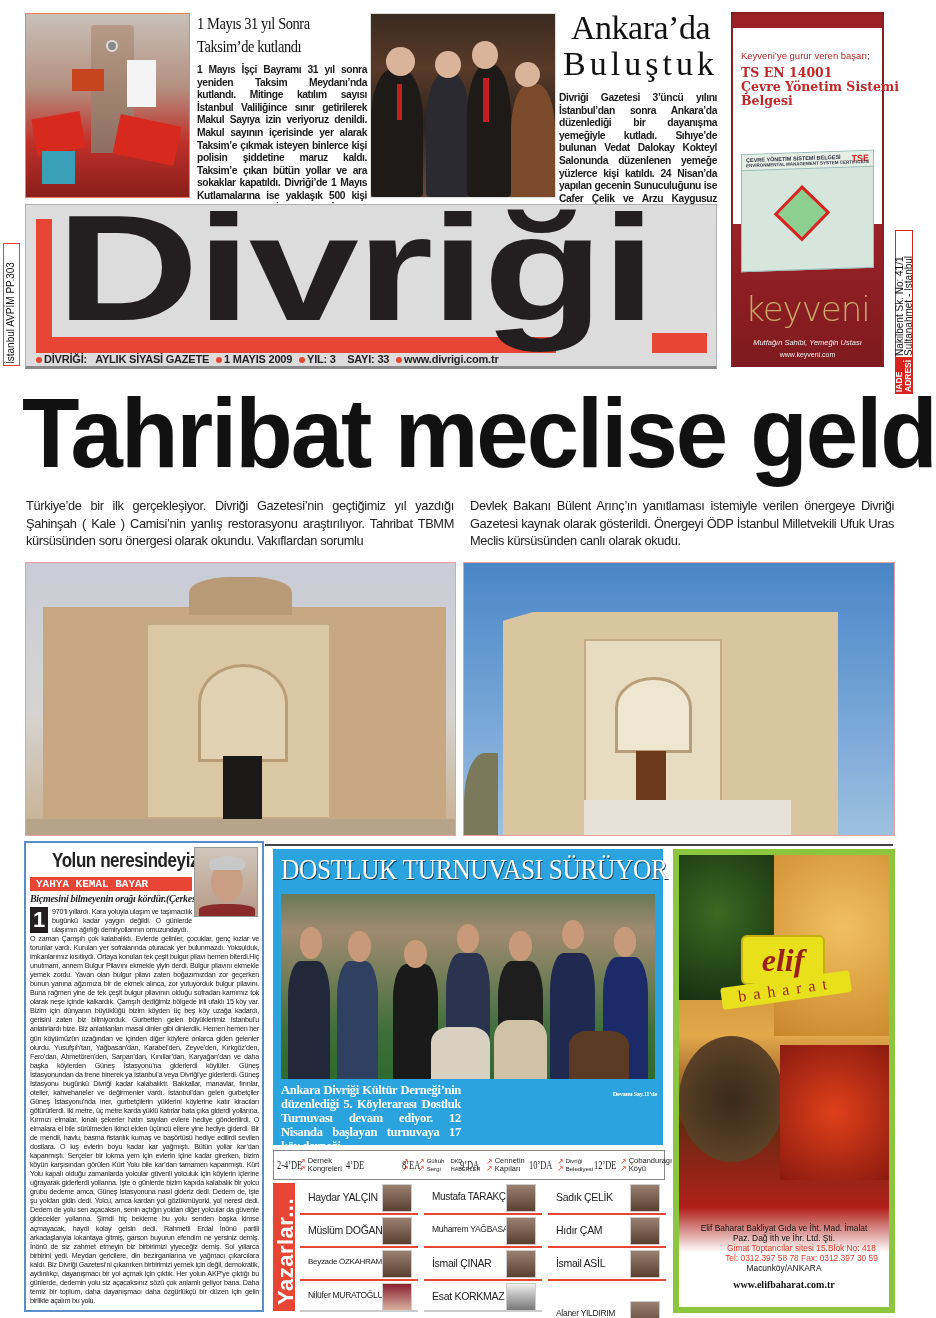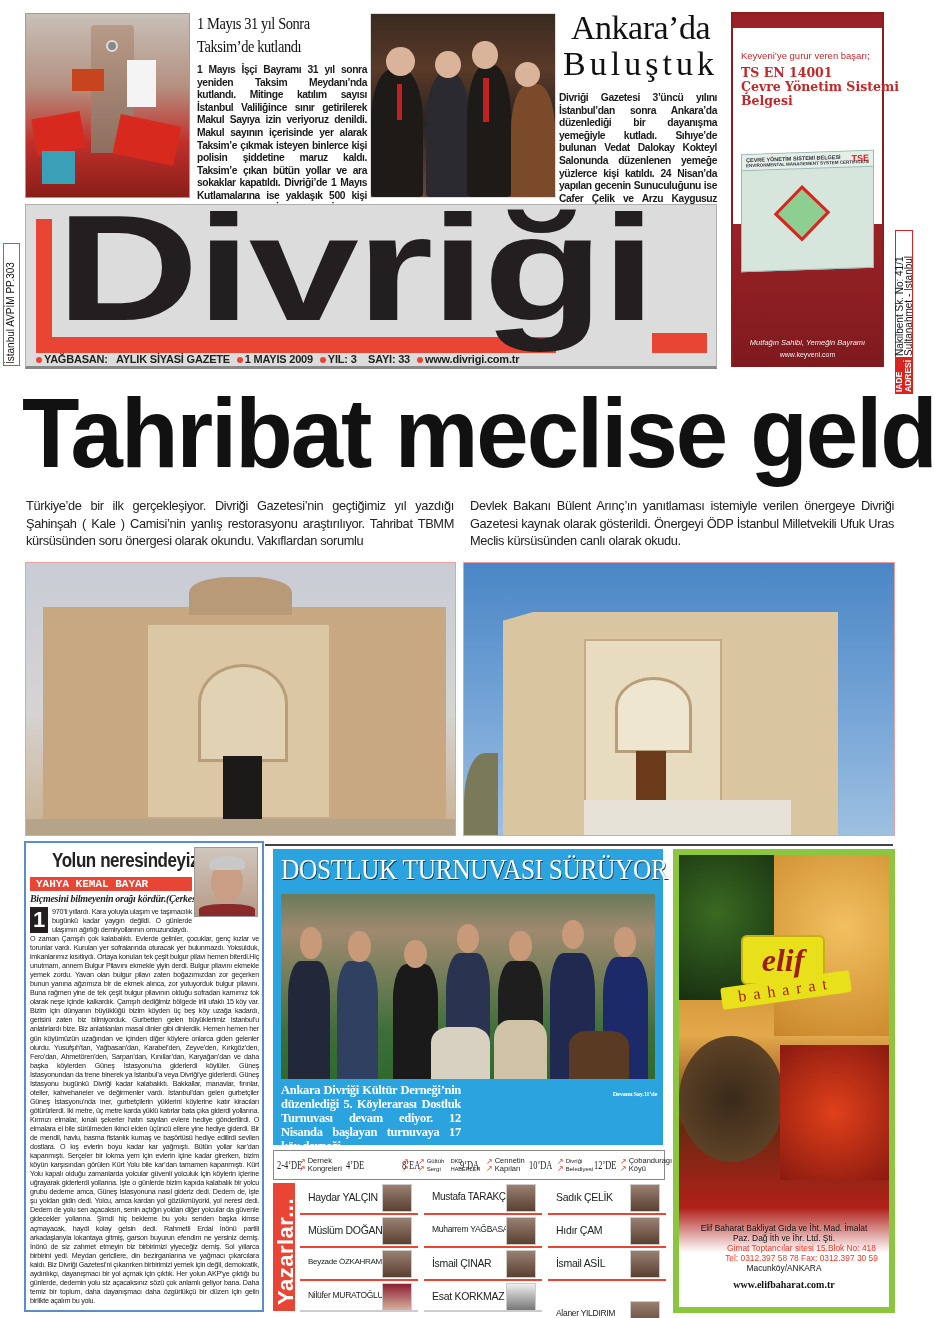--- a/index.html
+++ b/index.html
@@ -156,21 +156,22 @@
   </div>
   <div class="abs keyveni-bottom" style="left:0;top:210px;width:100%;height:143px;"></div>
   <div class="abs cert" style="left:8px;top:138px;width:133px;height:118px;">
     <div class="cert-strip">
       <span>ÇEVRE YÖNETİM SİSTEMİ BELGESİ</span>
       <span style="color:#d22;font-size:9px;float:right;">TSE</span>
       <div style="font-size:4.5px;">ENVIRONMENTAL MANAGEMENT SYSTEM CERTIFICATE</div>
     </div>
     <div class="abs cert-diamond" style="left:40px;top:40px;"></div>
   </div>
-  <div class="abs" style="left:0;top:324px;width:100%;text-align:center;font-style:italic;font-size:7.5px;color:#eee;">Mutfağın Sahibi, Yemeğin Bayramı</div>
+  <div class="abs" style="left:0;top:275px;width:100%;text-align:center;font-family:'DejaVu Sans',sans-serif;font-weight:200;font-size:34px;color:#c9a86a;letter-spacing:-1px;">keyveni</div>
+  <div class="abs" style="left:0;top:324px;width:100%;text-align:center;font-style:italic;font-size:7.5px;color:#eee;">Mutfağın Sahibi, Yemeğin Ustası</div>
   <div class="abs" style="left:0;top:337px;width:100%;text-align:center;font-size:7px;color:#eee;">www.keyveni.com</div>
 </div>
 
 <div class="abs iade-box" style="left:895px;top:230px;width:18px;height:128px;background:#fff;">
   <div class="vert-text" style="position:absolute;left:0;top:3px;width:100%;height:122px;font-size:10px;line-height:8.5px;text-align:left;">
     <span>Nakilbent Sk. No: 41/1</span><br>
     <span>Sultanahmet - İstanbul</span>
   </div>
 </div>
 <div class="abs iade-red" style="left:895px;top:358px;width:18px;height:36px;">
@@ -183,21 +184,21 @@
 <div class="abs vert-box" style="left:3px;top:243px;width:17px;height:123px;">
   <div class="vert-text" style="position:absolute;left:1px;top:2px;height:118px;font-size:10px;">İstanbul AVPİM PP.303</div>
 </div>
 
 <div class="abs masthead" style="left:25px;top:204px;width:692px;height:165px;">
   <div class="abs mast-red-v" style="left:10px;top:14px;width:16px;height:134px;"></div>
   <div class="abs mast-red-h" style="left:10px;top:132px;width:520px;height:16px;"></div>
   <div class="abs mast-red-h" style="left:626px;top:128px;width:55px;height:20px;"></div>
   <div class="abs mast-title" style="left:30px;top:-12px;">Divriği</div>
   <div class="abs mast-info" style="left:6px;top:148px;">
-    <span class="dot"></span><span>YAĞBASAN:</span>&nbsp;&nbsp;
+    <span class="dot"></span><span>DİVRİĞİ:</span>&nbsp;&nbsp;
     <span>AYLIK SİYASİ GAZETE</span>
     <span class="dot"></span><span>1 MAYIS 2009</span>
     <span class="dot"></span><span>YIL: 3</span>&nbsp;&nbsp;&nbsp;
     <span>SAYI: 33</span>
     <span class="dot"></span><span>www.divrigi.com.tr</span>
   </div>
 </div>
 
 <div class="abs main-headline" style="left:22px;top:384px;">Tahribat meclise geldi</div>
 

